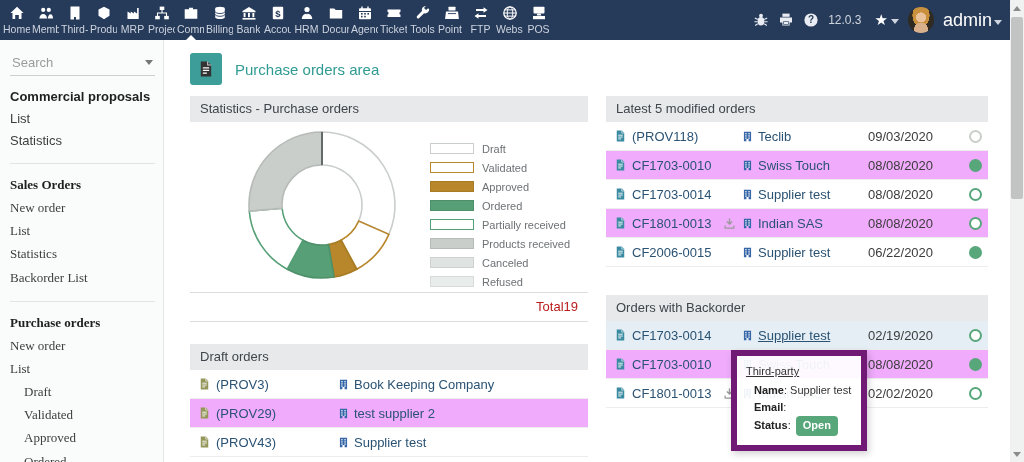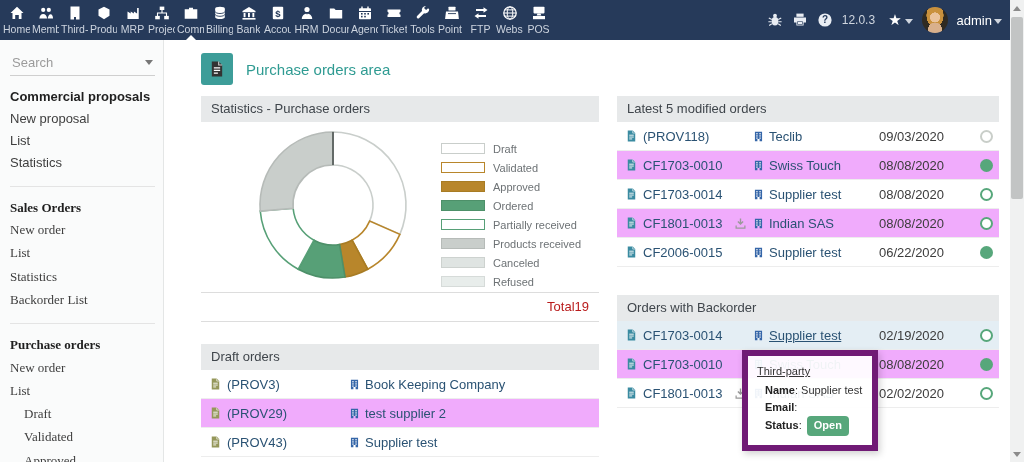--- a/index.html
+++ b/index.html
@@ -20,29 +20,29 @@
   .nav-right .ic{width:16px;height:16px;}
   .version{font-size:12px;color:#cfd5de;margin-right:4px;}
   .star{font-size:15px;color:#fff;letter-spacing:1px;}
   .caret{display:inline-block;width:0;height:0;border-left:4px solid transparent;border-right:4px solid transparent;border-top:5px solid #cfd5de;vertical-align:middle;margin-left:2px;}
   .avatar{width:26px;height:26px;border-radius:50%;overflow:hidden;flex:none;
     background:
       radial-gradient(circle at 50% 86%, #d9b08c 0 26%, rgba(0,0,0,0) 27%),
       radial-gradient(circle at 50% 40%, #eac39c 0 24%, rgba(0,0,0,0) 25%),
       radial-gradient(ellipse at 50% 32%, #c9913d 0 46%, rgba(0,0,0,0) 47%),
       #2f2a22;}
-  .admin-name{color:#fff;font-size:13px;}
+  .admin-name{color:#fff;font-size:18px;}
   
   .scrollbar{position:absolute;top:0;right:0;width:14px;height:462px;background:#f0f1f1;z-index:50;}
   .sb-arrow{position:absolute;left:0;width:14px;height:14px;display:flex;align-items:center;justify-content:center;}
   .sb-tri-up{width:0;height:0;border-left:4px solid transparent;border-right:4px solid transparent;border-bottom:5px solid #8b8b8b;}
   .sb-tri-down{width:0;height:0;border-left:4px solid transparent;border-right:4px solid transparent;border-top:5px solid #8b8b8b;}
   .sb-thumb{position:absolute;left:1px;top:17px;width:12px;height:182px;background:#c2c4c4;border-radius:2px;}
   
-  .layout{position:absolute;top:40px;left:0;right:0;bottom:0;display:flex;gap:11px;}
+  .layout{position:absolute;top:40px;left:0;right:0;bottom:0;display:flex;}
   .sidebar{width:164px;flex:none;background:#fafbfb;border-right:1px solid #e4e6e6;padding:0 0 0 10px;box-sizing:border-box;}
   .search-row{margin:14px 8px 0 0;border-bottom:1px solid #cfcfcf;display:flex;align-items:center;padding-bottom:4px;}
   .search-row input{flex:1;border:0;outline:0;background:transparent;font-family:"Liberation Sans",sans-serif;font-size:13px;color:#444;min-width:0;}
   .search-row input::placeholder{color:#9b9b9b;}
   .search-caret{border-top-color:#777;margin-right:2px;}
   .side-section{margin:0 8px 0 0;padding-top:13px;}
   .side-section + .side-section{margin-top:12px;border-top:1px solid #e4e4e4;font-family:Liberation Serif, serif;}
   .side-title{font-weight:bold;color:#1f1f1f;margin:0 0 3px;font-size:13px;}
   .side-item{display:block;padding:3.6px 0;color:#3e3e3e;text-decoration:none;cursor:pointer;}
   .side-item.indent{padding-left:14px;}
@@ -279,21 +279,20 @@
 <div class="layout">
 
   <aside class="sidebar">
     <div class="search-row">
       <input placeholder="Search" style="">
       <span class="caret search-caret"></span>
     </div>
     <div id="sidebar-sections">
         <div class="side-section">
           <div class="side-title">Commercial proposals</div>
-          <a class="side-item">New proposal</a>
           <a class="side-item">List</a>
           <a class="side-item">Statistics</a>
         </div>
         <div class="side-section">
           <div class="side-title">Sales Orders</div>
           <a class="side-item">New order</a>
           <a class="side-item">List</a>
           <a class="side-item">Statistics</a>
           <a class="side-item">Backorder List</a>
         </div>

